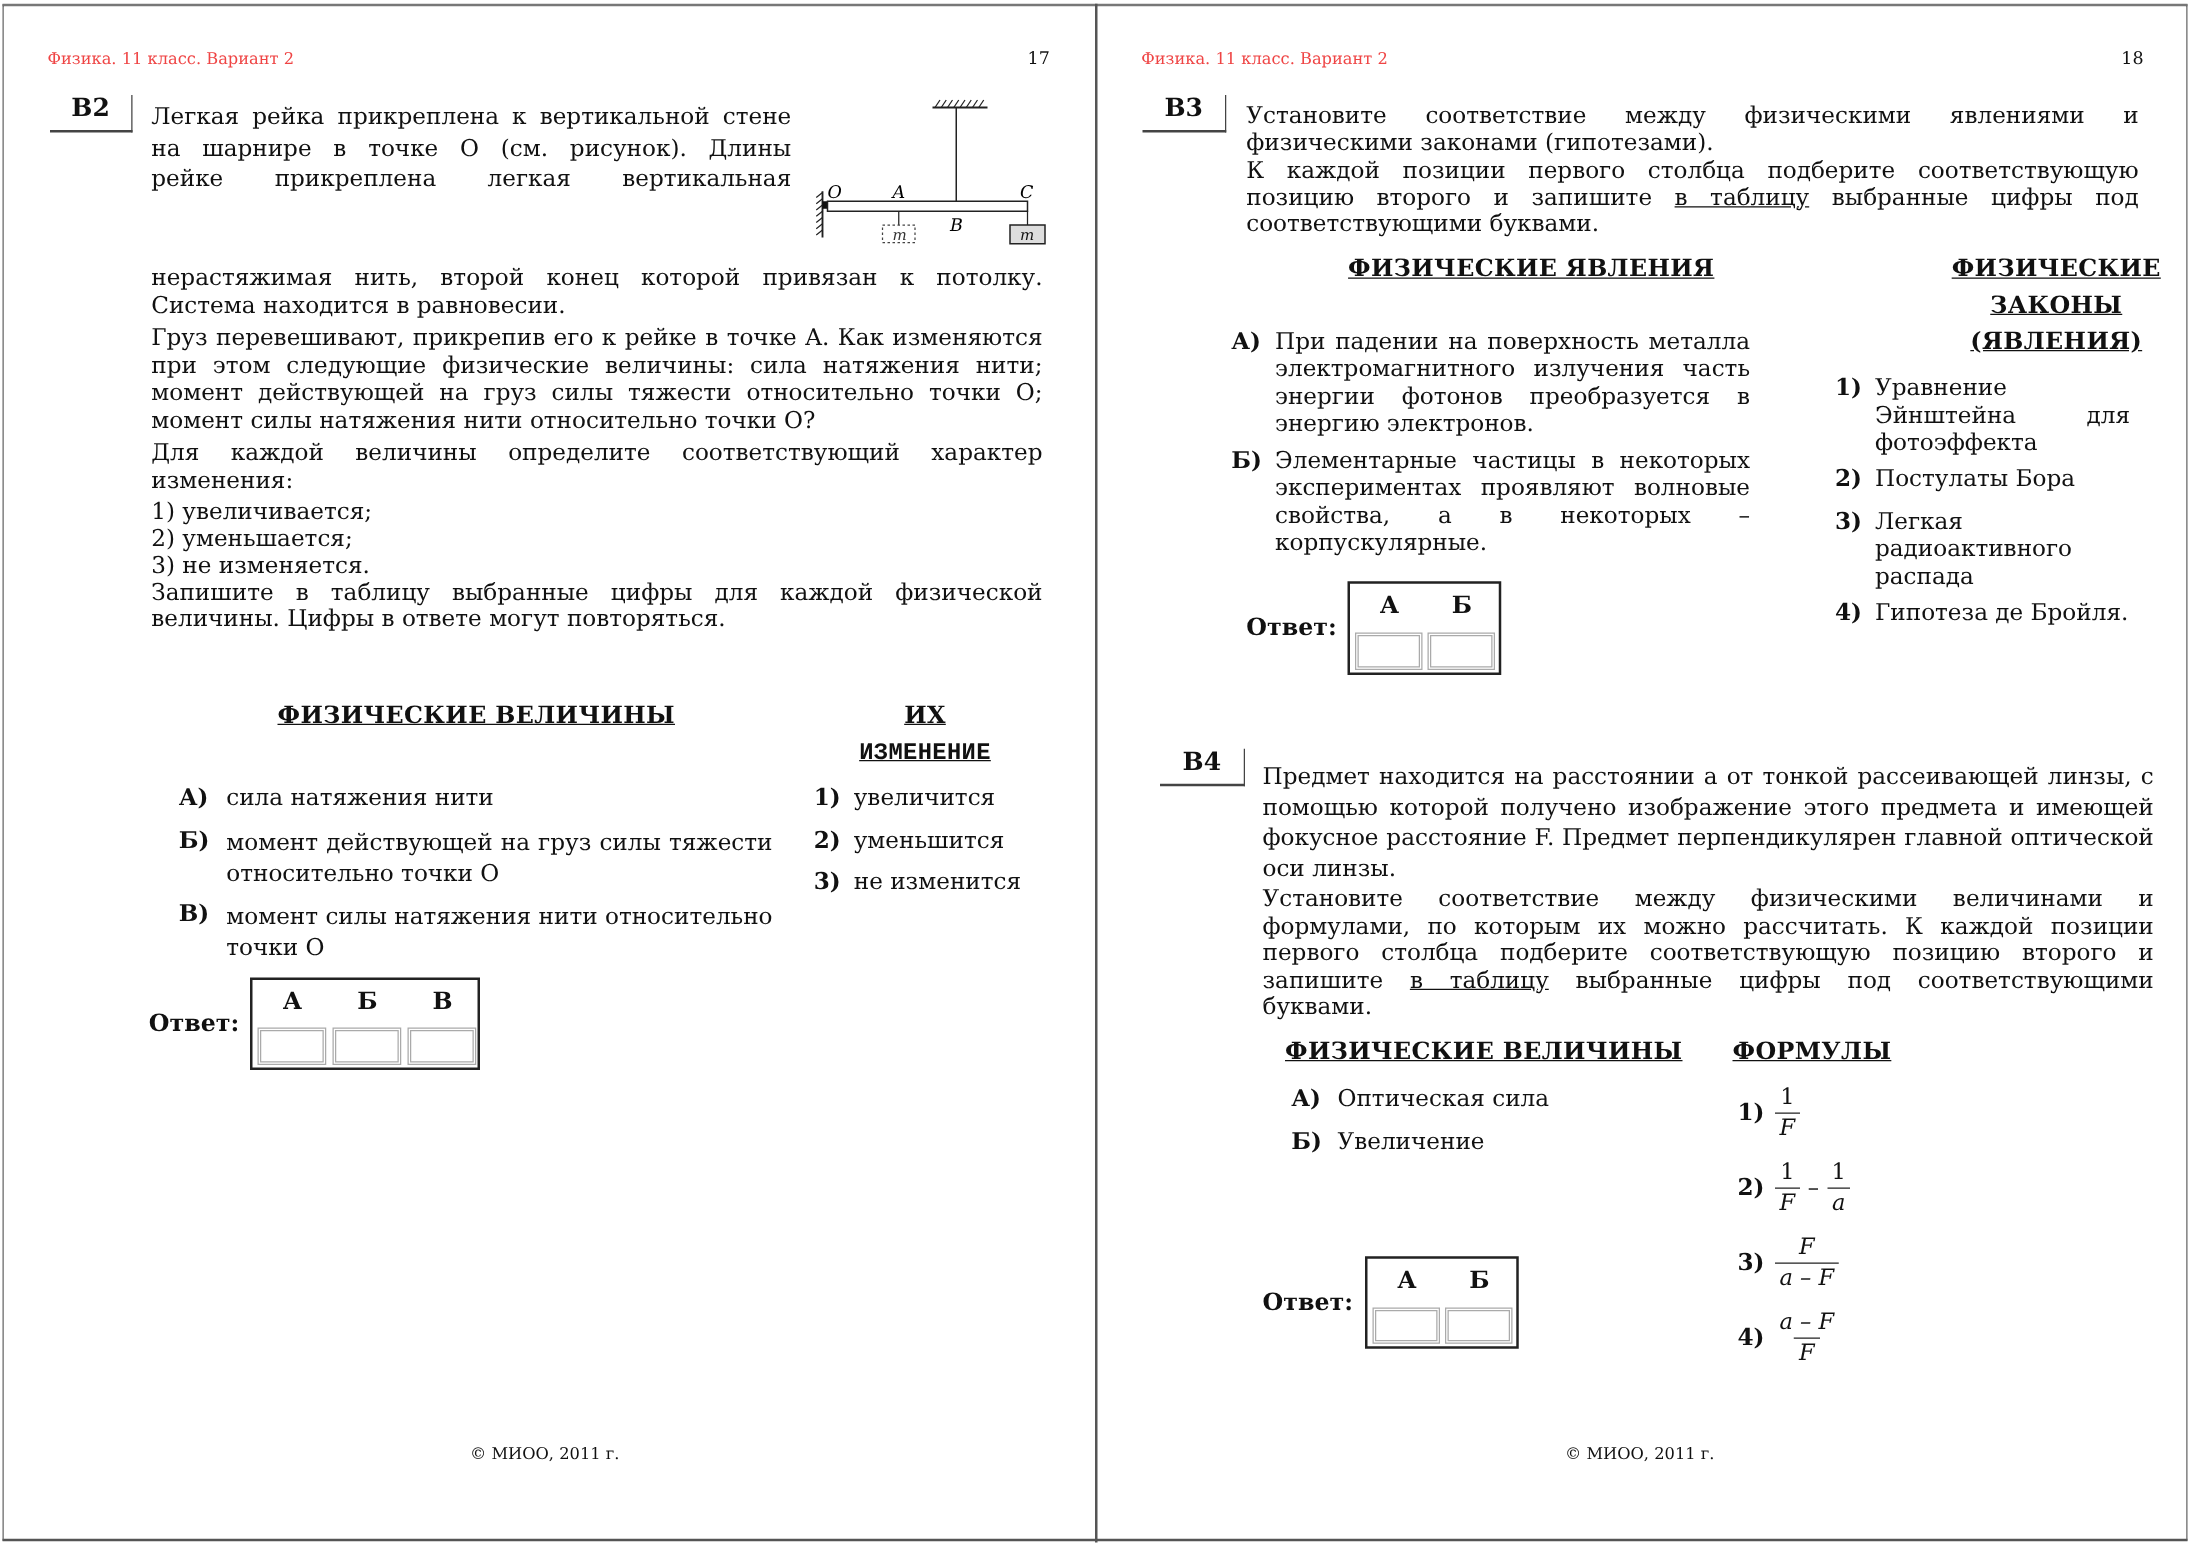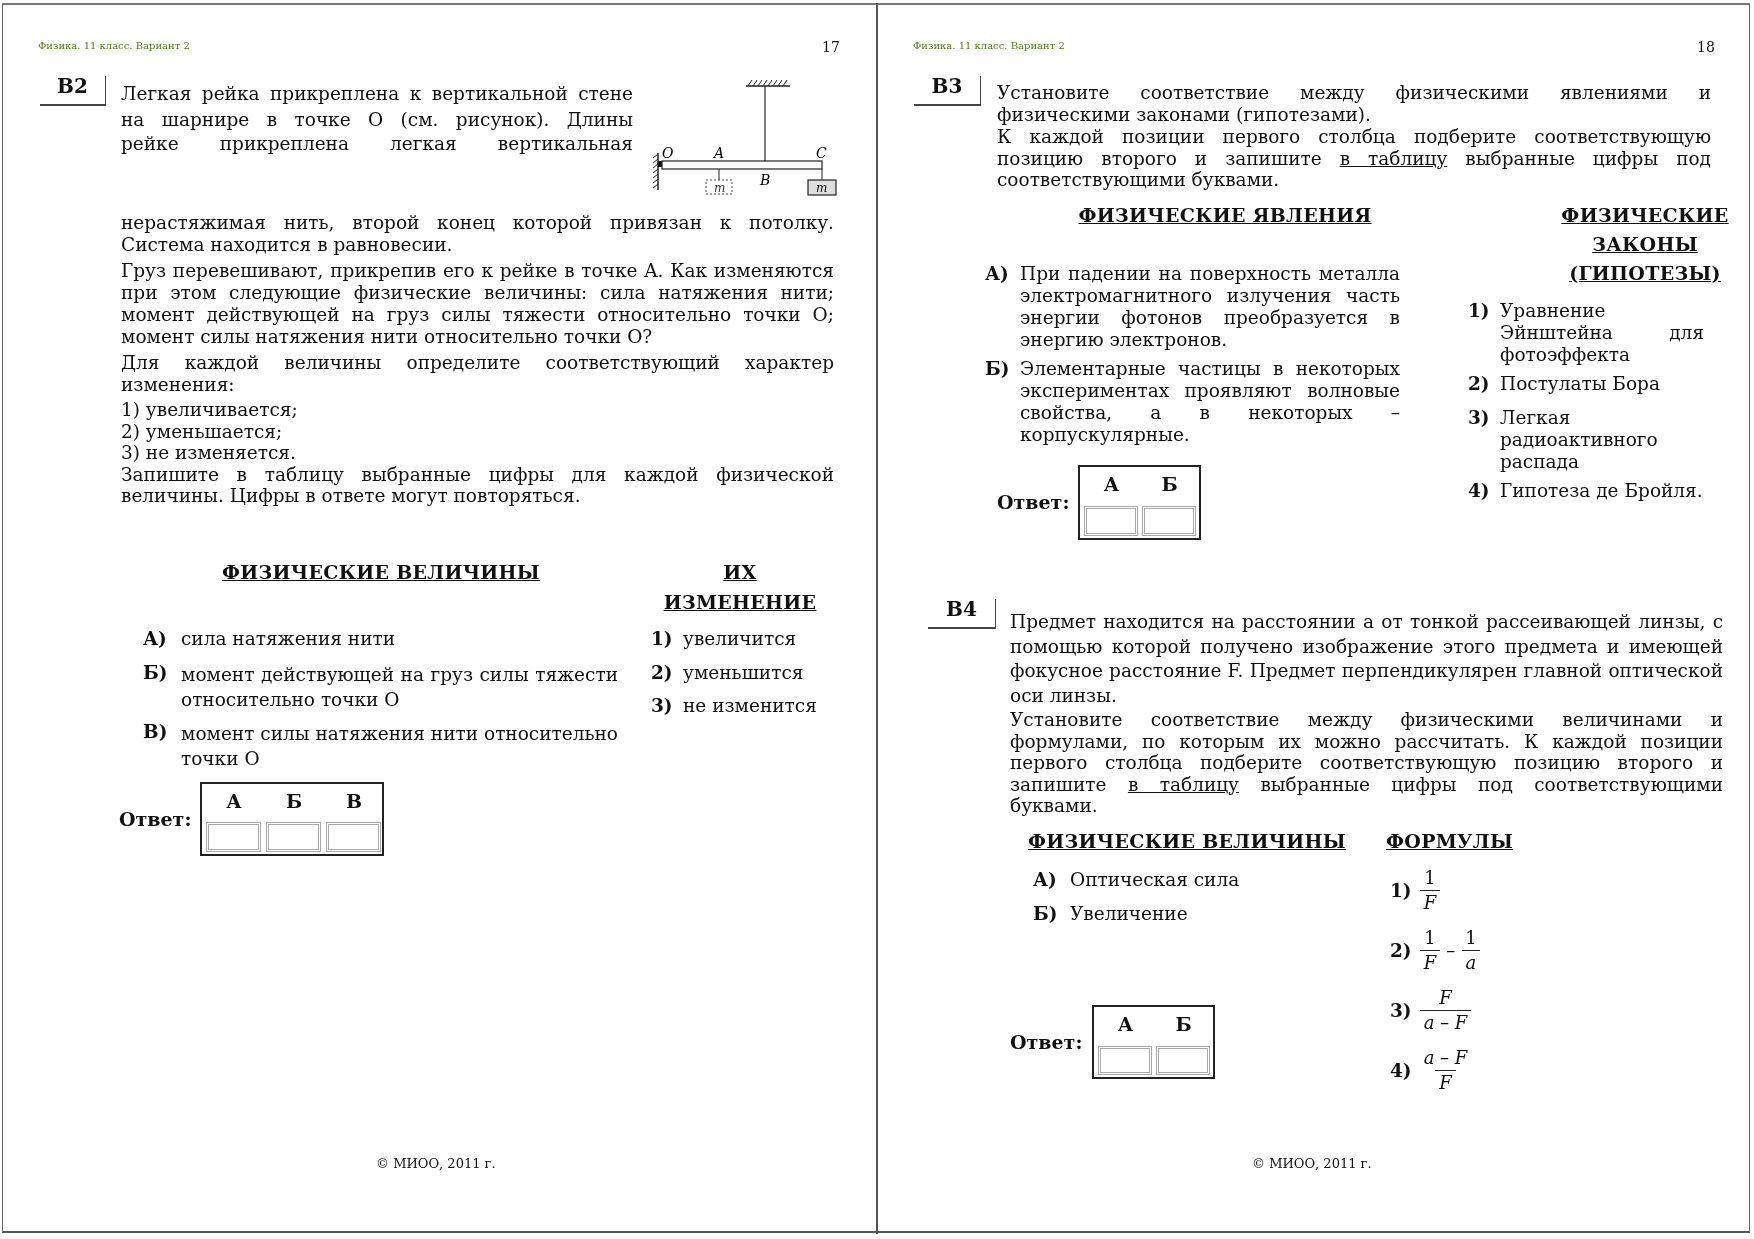--- a/index.html
+++ b/index.html
@@ -2,21 +2,21 @@
 <html><head>
 <meta charset="utf-8">
 <style>
   html, body { margin:0; padding:0; background:#fff; }
   body { width:1754px; height:1239px; position:relative; overflow:hidden;
          font-family:"DejaVu Serif","Liberation Serif",serif; color:#111; }
   .frame { position:absolute; left:2px; top:3px; width:1748px; height:1230px;
            border:1px solid #666; border-top:2px solid #777; border-bottom:2px solid #555; box-sizing:border-box; }
   .divider { position:absolute; left:876px; top:3px; width:2px; height:1231px; background:#555; }
   .abs { position:absolute; }
-  .runhead { font-size:10px; color:#4d7c0f; }
+  .runhead { font-size:13px; color:#ef4444; }
   .pnum { font-size:14px; }
   .qlabel { position:absolute; font-weight:bold; font-size:20px; text-align:center;
             border-bottom:2px solid #444; border-right:1px solid #444; padding:0 0 4px 0; box-sizing:border-box; }
   .qlabel span { position:relative; top:-2px; }
   .txt { font-size:18.5px; line-height:21.5px; text-align:justify; }
   .txt p { margin:0 0 4px 0; }
   .u { text-decoration:underline; }
   .colhead { font-weight:bold; font-size:19px; text-decoration:underline; text-align:center; line-height:29px; letter-spacing:0.3px; }
   .item { position:absolute; font-size:18.5px; line-height:22px; }
   .item .lbl { position:absolute; left:0; top:0; font-weight:bold; }
@@ -100,21 +100,21 @@
     <p style="line-height:22px;">Груз перевешивают, прикрепив его к рейке в точке A. Как изменяются при этом следующие физические величины: сила натяжения нити; момент действующей на груз силы тяжести относительно точки O; момент силы натяжения нити относительно точки O?</p>
     <p style="margin-top:4px;">Для каждой величины определите соответствующий характер изменения:</p>
     <div>1) увеличивается;</div>
     <div>2) уменьшается;</div>
     <div>3) не изменяется.</div>
     <p>Запишите в таблицу выбранные цифры для каждой физической величины. Цифры в ответе могут повторяться.</p>
   </div>
 
   <div class="abs colhead" style="left:196px; top:558px; width:370px;">ФИЗИЧЕСКИЕ ВЕЛИЧИНЫ</div>
   <div class="abs colhead" style="left:650px; top:558px; width:180px;">ИХ</div>
-  <div class="abs colhead" style="left:650px; top:588px; width:180px;">ИЗМЕНЕНИЕ</div>
+  <div class="abs colhead" style="left:650px; top:588px; width:180px;font-family:Liberation Mono, monospace;">ИЗМЕНЕНИЕ</div>
 
   <div class="item" style="left:143px; top:628px; width:475px;">
     <span class="lbl">А)</span>
     <div class="body" style="margin-left:38px;">сила натяжения нити</div>
   </div>
   <div class="item" style="left:143px; top:662px; width:475px;">
     <span class="lbl">Б)</span>
     <div class="body" style="margin-left:38px; line-height:25px;">момент действующей на груз силы тяжести относительно точки O</div>
   </div>
   <div class="item" style="left:143px; top:721px; width:475px;">
@@ -155,21 +155,21 @@
   <div class="qlabel" style="left:914px; top:76px; width:67px; height:30px;"><span>B3</span></div>
   <div class="abs txt" style="left:997px; top:82px; width:714px;">
     <p style="margin:0;">Установите соответствие между физическими явлениями и физическими законами (гипотезами).</p>
     <p style="margin-top:1px;"><span>К каждой позиции первого столбца подберите соответствующую позицию второго и запишите </span><span class="u">в таблицу</span><span> выбранные цифры под соответствующими буквами.</span></p>
   </div>
 
   <div class="abs colhead" style="left:1065px; top:201px; width:320px;">ФИЗИЧЕСКИЕ ЯВЛЕНИЯ</div>
   <div class="abs colhead" style="left:1540px; top:201px; width:210px;">
     <div>ФИЗИЧЕСКИЕ</div>
     <div>ЗАКОНЫ</div>
-    <div>(ГИПОТЕЗЫ)</div>
+    <div>(ЯВЛЕНИЯ)</div>
   </div>
 
   <div class="item" style="left:985px; top:263px; width:415px;">
     <span class="lbl">А)</span>
     <div class="body" style="margin-left:35px;">При падении на поверхность металла электромагнитного излучения часть энергии фотонов преобразуется в энергию электронов.</div>
   </div>
   <div class="item" style="left:985px; top:358px; width:415px;">
     <span class="lbl">Б)</span>
     <div class="body" style="margin-left:35px;">Элементарные частицы в некоторых экспериментах проявляют волновые свойства, а в некоторых – корпускулярные.</div>
   </div>

